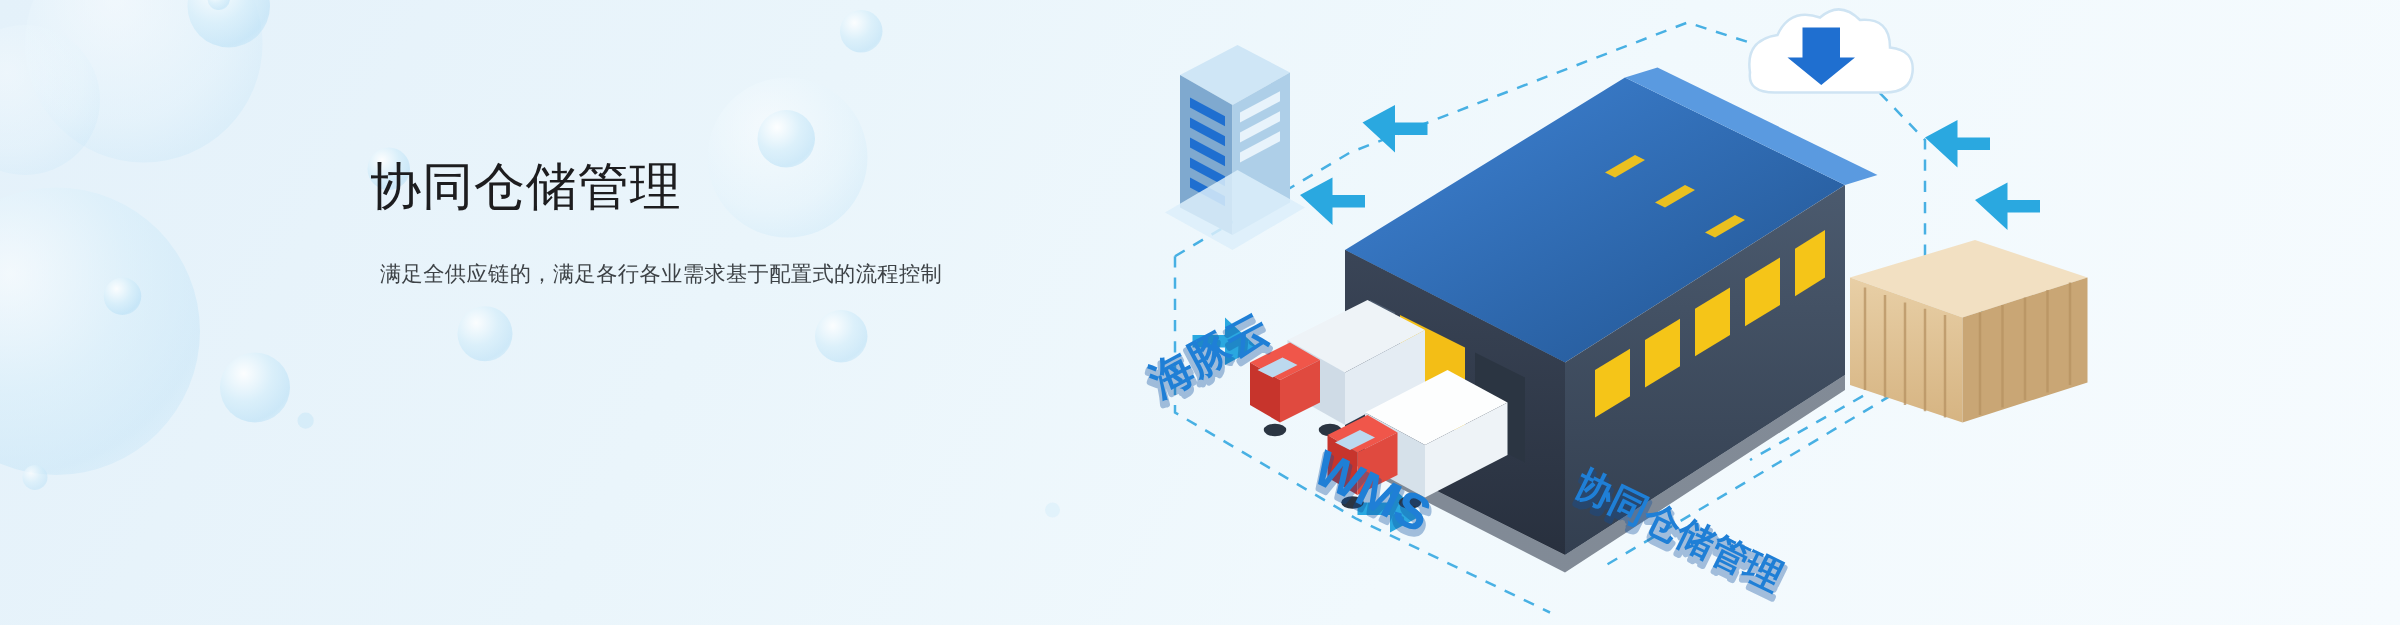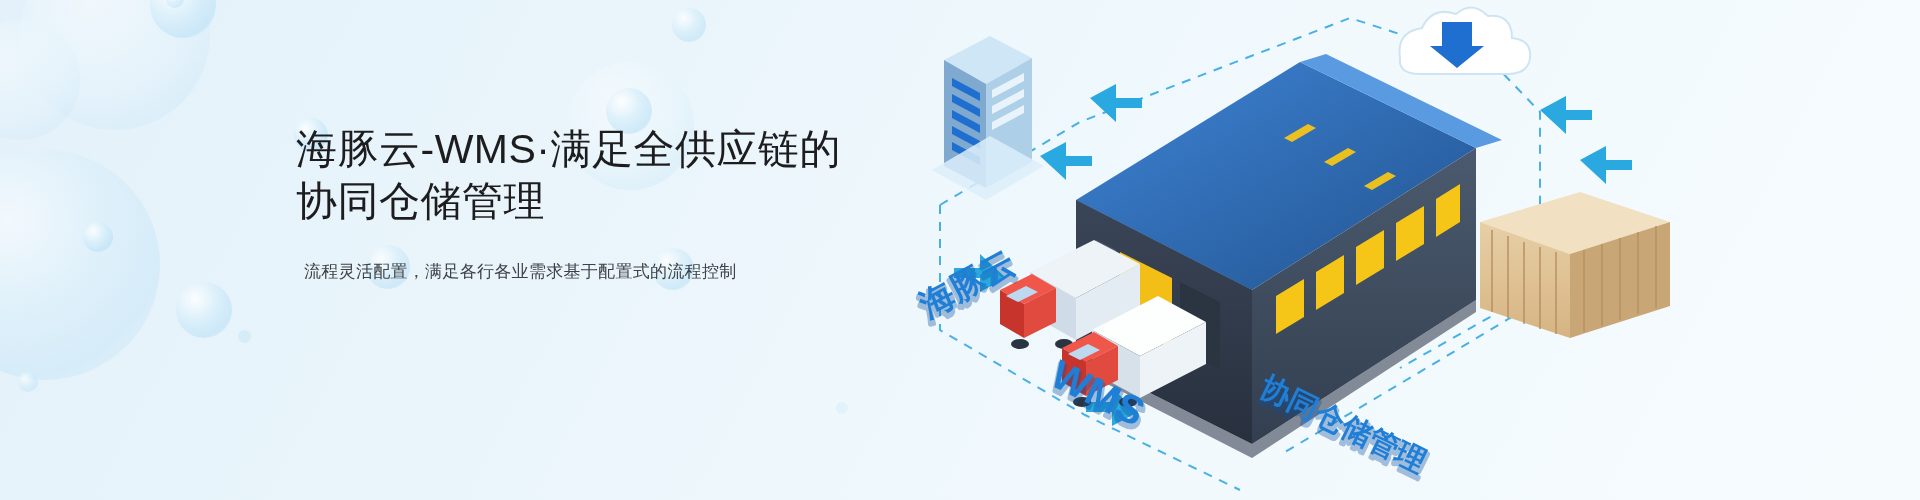--- a/index.html
+++ b/index.html
@@ -56,24 +56,23 @@
   <div class="bub ring" style="left:566px;top:62px;width:128px;height:128px;opacity:.85;"></div>
   <div class="bub soft" style="left:606px;top:88px;width:46px;height:46px;opacity:.9;"></div>
   <div class="bub soft" style="left:366px;top:245px;width:44px;height:44px;opacity:.85;"></div>
   <div class="bub soft" style="left:652px;top:248px;width:42px;height:42px;opacity:.85;"></div>
   <div class="bub flat" style="left:836px;top:402px;width:12px;height:12px;opacity:.6;"></div>
   <div class="bub soft" style="left:18px;top:372px;width:20px;height:20px;opacity:.7;"></div>
   <div class="bub ring" style="left:-40px;top:20px;width:120px;height:120px;opacity:.6;"></div>
 
   <div id="copy">
     <h1 id="headline">
-      <span class="ln">海豚云-WMS·满足全供应链的</span>
       <span class="ln">协同仓储管理</span>
     </h1>
-    <p id="subtitle">流程灵活配置，满足各行各业需求基于配置式的流程控制</p>
+    <p id="subtitle">满足全供应链的，满足各行各业需求基于配置式的流程控制</p>
   </div>
 
   <div id="art">
   <svg width="1040" height="500" viewBox="0 0 1040 500" xmlns="http://www.w3.org/2000/svg">
     <defs>
       <linearGradient id="roofG" x1="0" y1="0" x2="1" y2="1">
         <stop offset="0" stop-color="#3f84d6"></stop>
             <stop offset="1" stop-color="#21538f"></stop>
       </linearGradient>
       <linearGradient id="roofG2" x1="0" y1="0" x2="0" y2="1">

